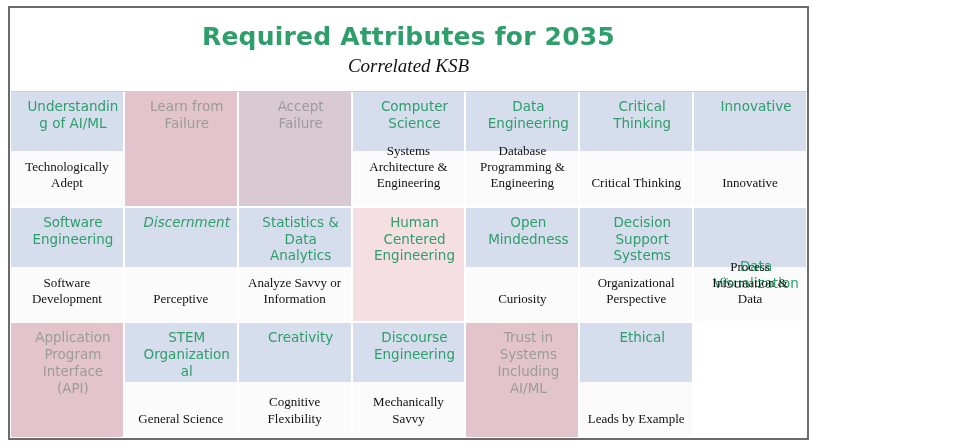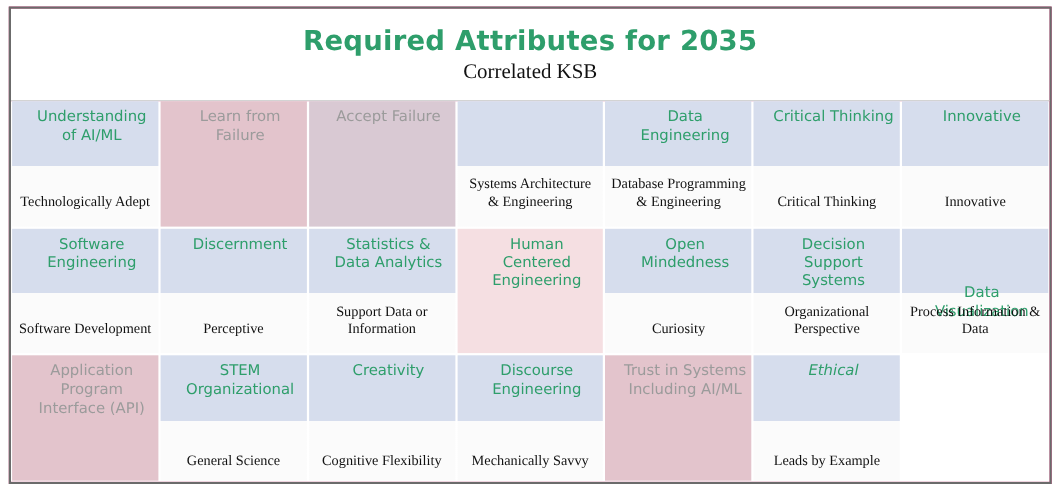--- a/index.html
+++ b/index.html
@@ -10,25 +10,25 @@
   body {
     width: 966px;
     height: 448px;
     font-family: "DejaVu Sans", sans-serif;
     overflow: hidden;
   }
   #frame {
     position: absolute;
     left: 8px;
     top: 6px;
-    width: 948px;
+    width: 801px;
     height: 434px;
     border: 2px solid #6b6b6b;
     box-sizing: border-box;
-    background: #be185d;
+    background: #22c55e;
   }
   #header {
     height: 84px;
     background: #ffffff;
     display: flex;
     flex-direction: column;
     align-items: center;
     justify-content: center;
     box-sizing: border-box;
     border-bottom: 1px solid #cfcfcf;
@@ -36,20 +36,21 @@
   #title {
     font-family: "DejaVu Sans", sans-serif;
     font-size: 25px;
     font-weight: bold;
     color: #2e9e6b;
     letter-spacing: 0.2px;
     margin-bottom: 4px;
   }
   #subtitle {
     font-family: "Liberation Serif", serif;
+    font-style: italic;
     font-size: 19px;
     color: #111111;
   }
   #grid {
     display: grid;
     grid-template-columns: repeat(7, 1fr);
     grid-template-rows: repeat(3, 1fr);
     height: 346px;
     gap: 2px;
     padding: 0 1px 1px 1px;
@@ -104,45 +105,46 @@
         <div class="top" style="color: rgb(46, 158, 107);">Understanding of AI/ML</div>
         <div class="bot">Technologically Adept</div>
       </div>
       <div class="cell" style="background: linear-gradient(rgb(227, 196, 204) 0%, rgb(227, 196, 204) 52%, rgb(227, 196, 204) 52%, rgb(227, 196, 204) 100%);">
         <div class="top" style="color: rgb(155, 155, 155);">Learn from Failure</div>
       </div>
       <div class="cell" style="background: linear-gradient(rgb(217, 201, 211) 0%, rgb(217, 201, 211) 52%, rgb(217, 201, 211) 52%, rgb(217, 201, 211) 100%);">
         <div class="top" style="color: rgb(155, 155, 155);">Accept Failure</div>
       </div>
       <div class="cell" style="background: linear-gradient(rgb(214, 221, 237) 0%, rgb(214, 221, 237) 52%, rgb(251, 251, 251) 52%, rgb(251, 251, 251) 100%);">
+        <div class="top" style="color: rgb(46, 158, 107);">Computer Science</div>
         <div class="bot">Systems Architecture &amp; Engineering</div>
       </div>
       <div class="cell" style="background: linear-gradient(rgb(214, 221, 237) 0%, rgb(214, 221, 237) 52%, rgb(251, 251, 251) 52%, rgb(251, 251, 251) 100%);">
         <div class="top" style="color: rgb(46, 158, 107);">Data Engineering</div>
         <div class="bot">Database Programming &amp; Engineering</div>
       </div>
       <div class="cell" style="background: linear-gradient(rgb(214, 221, 237) 0%, rgb(214, 221, 237) 52%, rgb(251, 251, 251) 52%, rgb(251, 251, 251) 100%);">
         <div class="top" style="color: rgb(46, 158, 107);">Critical Thinking</div>
         <div class="bot">Critical Thinking</div>
       </div>
       <div class="cell" style="background: linear-gradient(rgb(214, 221, 237) 0%, rgb(214, 221, 237) 52%, rgb(251, 251, 251) 52%, rgb(251, 251, 251) 100%);">
         <div class="top" style="color: rgb(46, 158, 107);">Innovative</div>
         <div class="bot">Innovative</div>
       </div>
       <div class="cell" style="background: linear-gradient(rgb(214, 221, 237) 0%, rgb(214, 221, 237) 52%, rgb(251, 251, 251) 52%, rgb(251, 251, 251) 100%);">
         <div class="top" style="color: rgb(46, 158, 107);">Software Engineering</div>
         <div class="bot">Software Development</div>
       </div>
       <div class="cell" style="background: linear-gradient(rgb(214, 221, 237) 0%, rgb(214, 221, 237) 52%, rgb(251, 251, 251) 52%, rgb(251, 251, 251) 100%);">
-        <div class="top" style="color: rgb(46, 158, 107);">Discernment</div>
+        <div class="top" style="color: rgb(46, 158, 107); font-style: italic;">Discernment</div>
         <div class="bot">Perceptive</div>
       </div>
       <div class="cell" style="background: linear-gradient(rgb(214, 221, 237) 0%, rgb(214, 221, 237) 52%, rgb(251, 251, 251) 52%, rgb(251, 251, 251) 100%);">
         <div class="top" style="color: rgb(46, 158, 107);">Statistics &amp; Data Analytics</div>
-        <div class="bot">Support Data or Information</div>
+        <div class="bot">Analyze Savvy or Information</div>
       </div>
       <div class="cell" style="background: linear-gradient(rgb(245, 223, 226) 0%, rgb(245, 223, 226) 52%, rgb(245, 223, 226) 52%, rgb(245, 223, 226) 100%);">
         <div class="top" style="color: rgb(46, 158, 107);">Human Centered Engineering</div>
       </div>
       <div class="cell" style="background: linear-gradient(rgb(214, 221, 237) 0%, rgb(214, 221, 237) 52%, rgb(251, 251, 251) 52%, rgb(251, 251, 251) 100%);">
         <div class="top" style="color: rgb(46, 158, 107);">Open Mindedness</div>
         <div class="bot">Curiosity</div>
       </div>
       <div class="cell" style="background: linear-gradient(rgb(214, 221, 237) 0%, rgb(214, 221, 237) 52%, rgb(251, 251, 251) 52%, rgb(251, 251, 251) 100%);">
         <div class="top" style="color: rgb(46, 158, 107);">Decision Support Systems</div>
@@ -164,18 +166,18 @@
         <div class="bot">Cognitive Flexibility</div>
       </div>
       <div class="cell r3" style="background: linear-gradient(rgb(214, 221, 237) 0%, rgb(214, 221, 237) 52%, rgb(251, 251, 251) 52%, rgb(251, 251, 251) 100%);">
         <div class="top" style="color: rgb(46, 158, 107);">Discourse Engineering</div>
         <div class="bot">Mechanically Savvy</div>
       </div>
       <div class="cell r3" style="background: linear-gradient(rgb(227, 196, 204) 0%, rgb(227, 196, 204) 52%, rgb(227, 196, 204) 52%, rgb(227, 196, 204) 100%);">
         <div class="top" style="color: rgb(155, 155, 155);">Trust in Systems Including AI/ML</div>
       </div>
       <div class="cell r3" style="background: linear-gradient(rgb(214, 221, 237) 0%, rgb(214, 221, 237) 52%, rgb(251, 251, 251) 52%, rgb(251, 251, 251) 100%);">
-        <div class="top" style="color: rgb(46, 158, 107); font-style: italic;">Ethical</div>
+        <div class="top" style="color: rgb(46, 158, 107);">Ethical</div>
         <div class="bot">Leads by Example</div>
       </div>
     </div>
 
 </div>
 
 </body></html>

